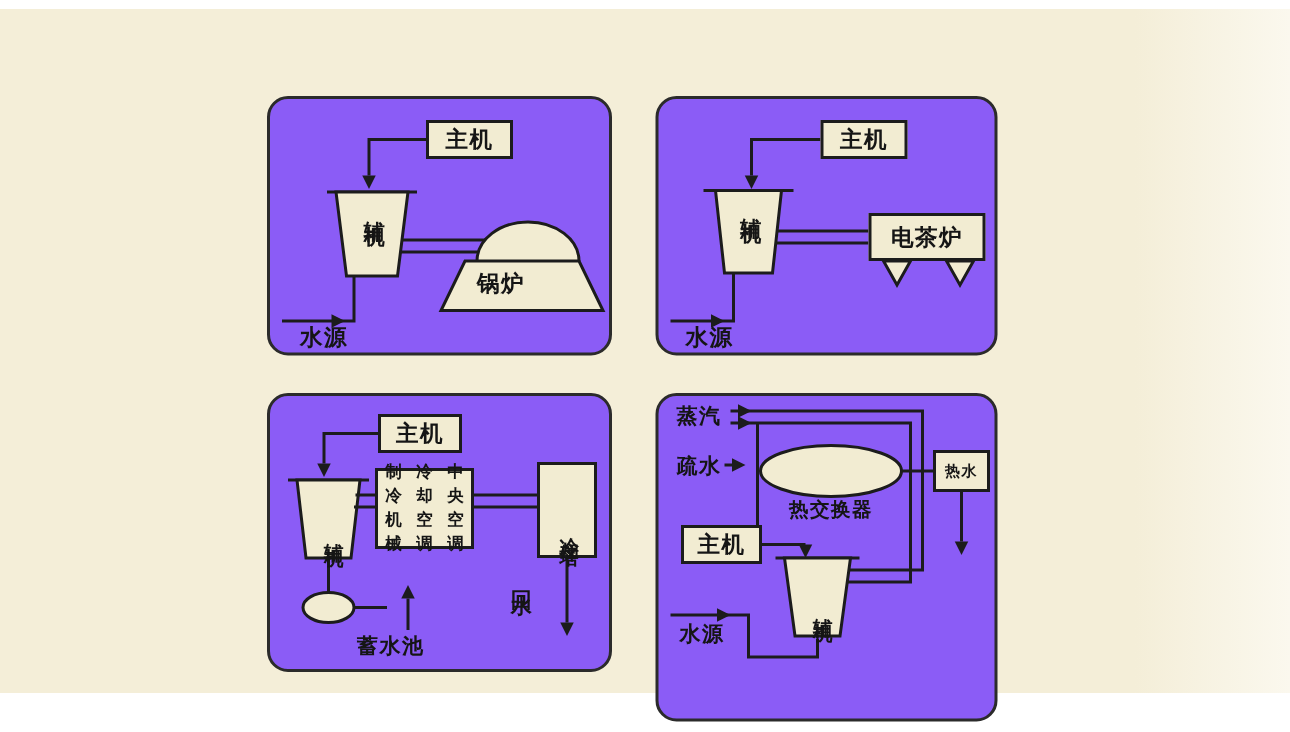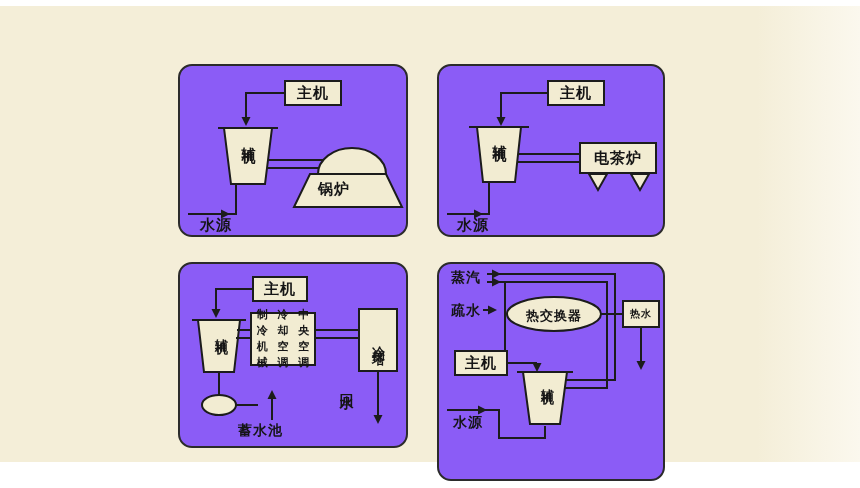--- a/index.html
+++ b/index.html
@@ -37,21 +37,21 @@
     display:flex; align-items:center; justify-content:center;
     font-size:15px; font-weight:600; letter-spacing:1px;
   }
   .lbl { position:absolute; font-size:15px; font-weight:600; letter-spacing:1px; white-space:nowrap; }
   .vtext { writing-mode:vertical-rl; text-orientation:upright; letter-spacing:3px; }
   .load-box {
     flex-direction:row;
     font-size:11px; line-height:16px; letter-spacing:0; font-weight:600;
     text-align:center;
   }
-  .small { font-size:13px; }
+  .small { font-size:13px;margin-top:24px; }
   .mid { font-size:14px; }
 </style>
 </head>
 <body>
 
 <div class="stage">
 
   <div class="bg-band"></div>
 
 

